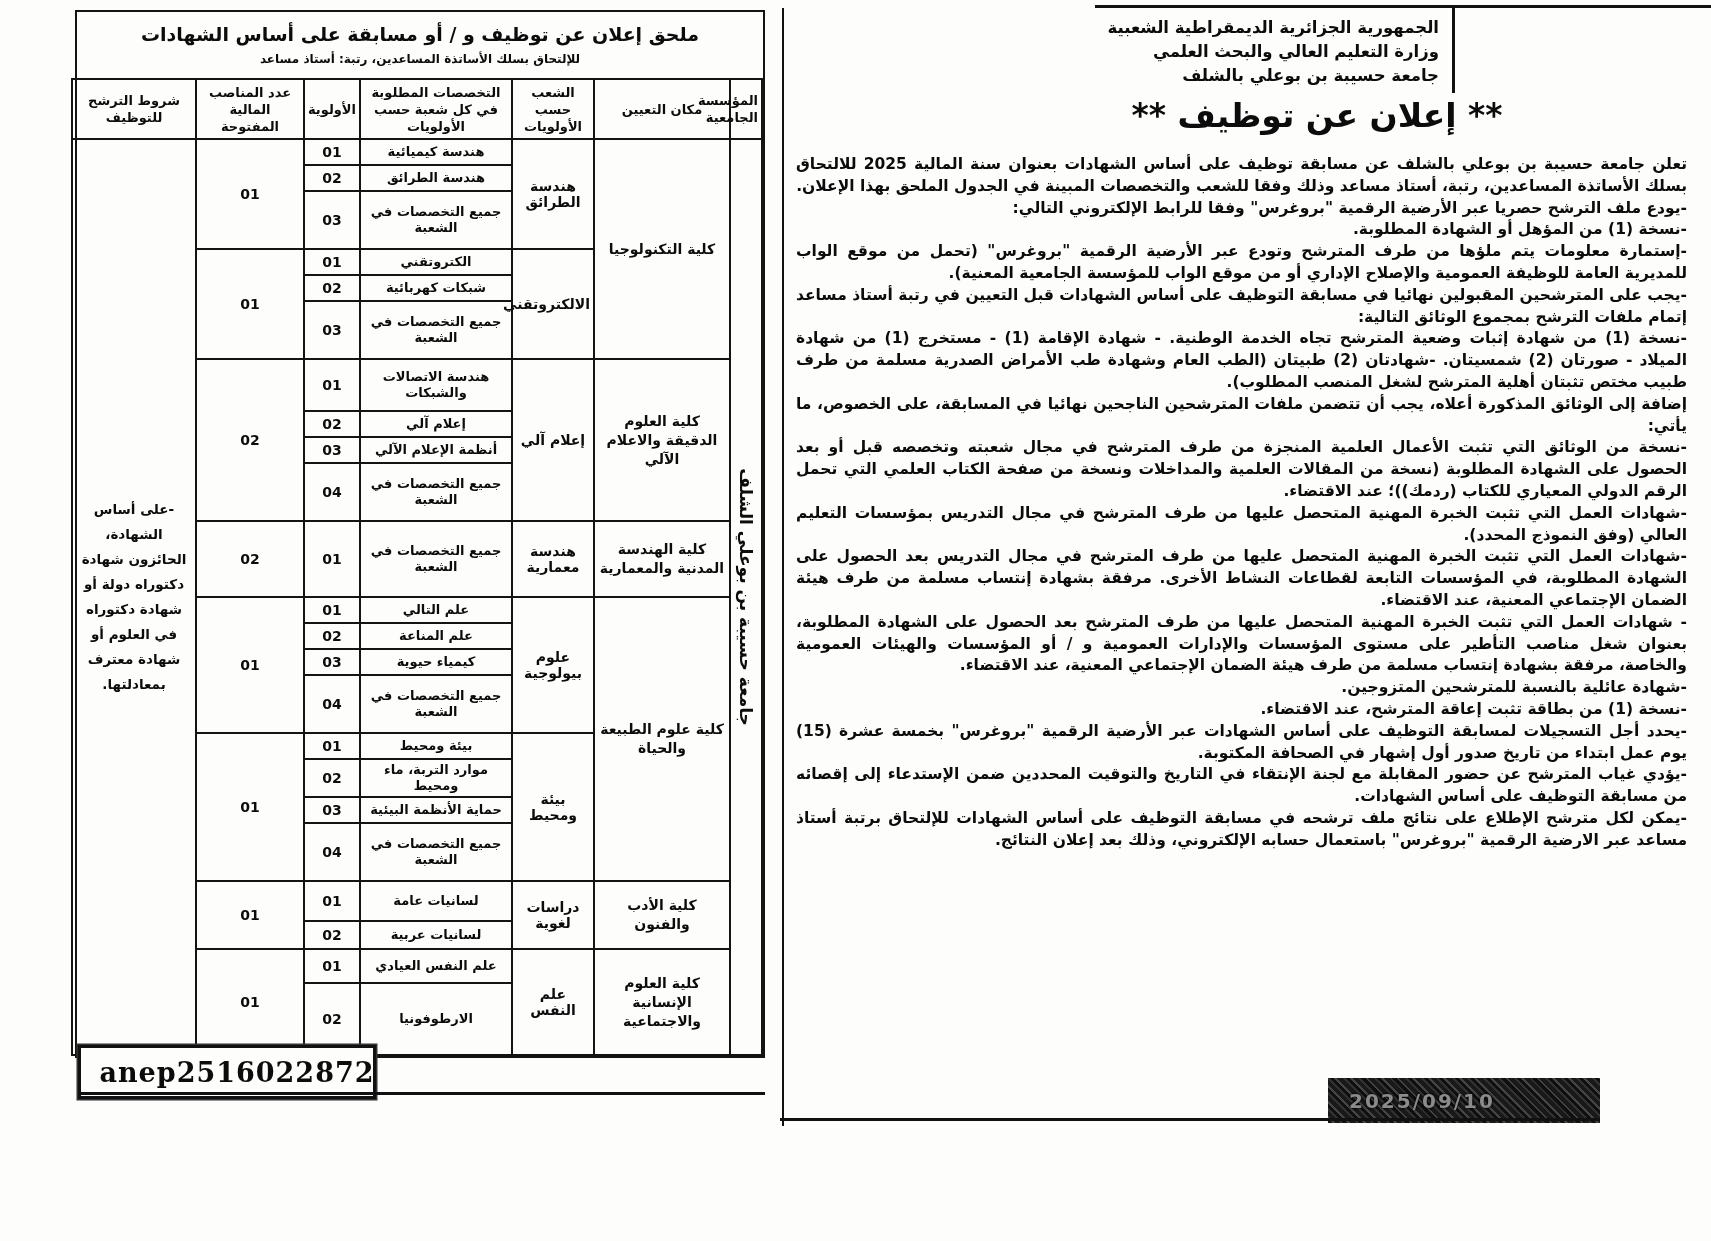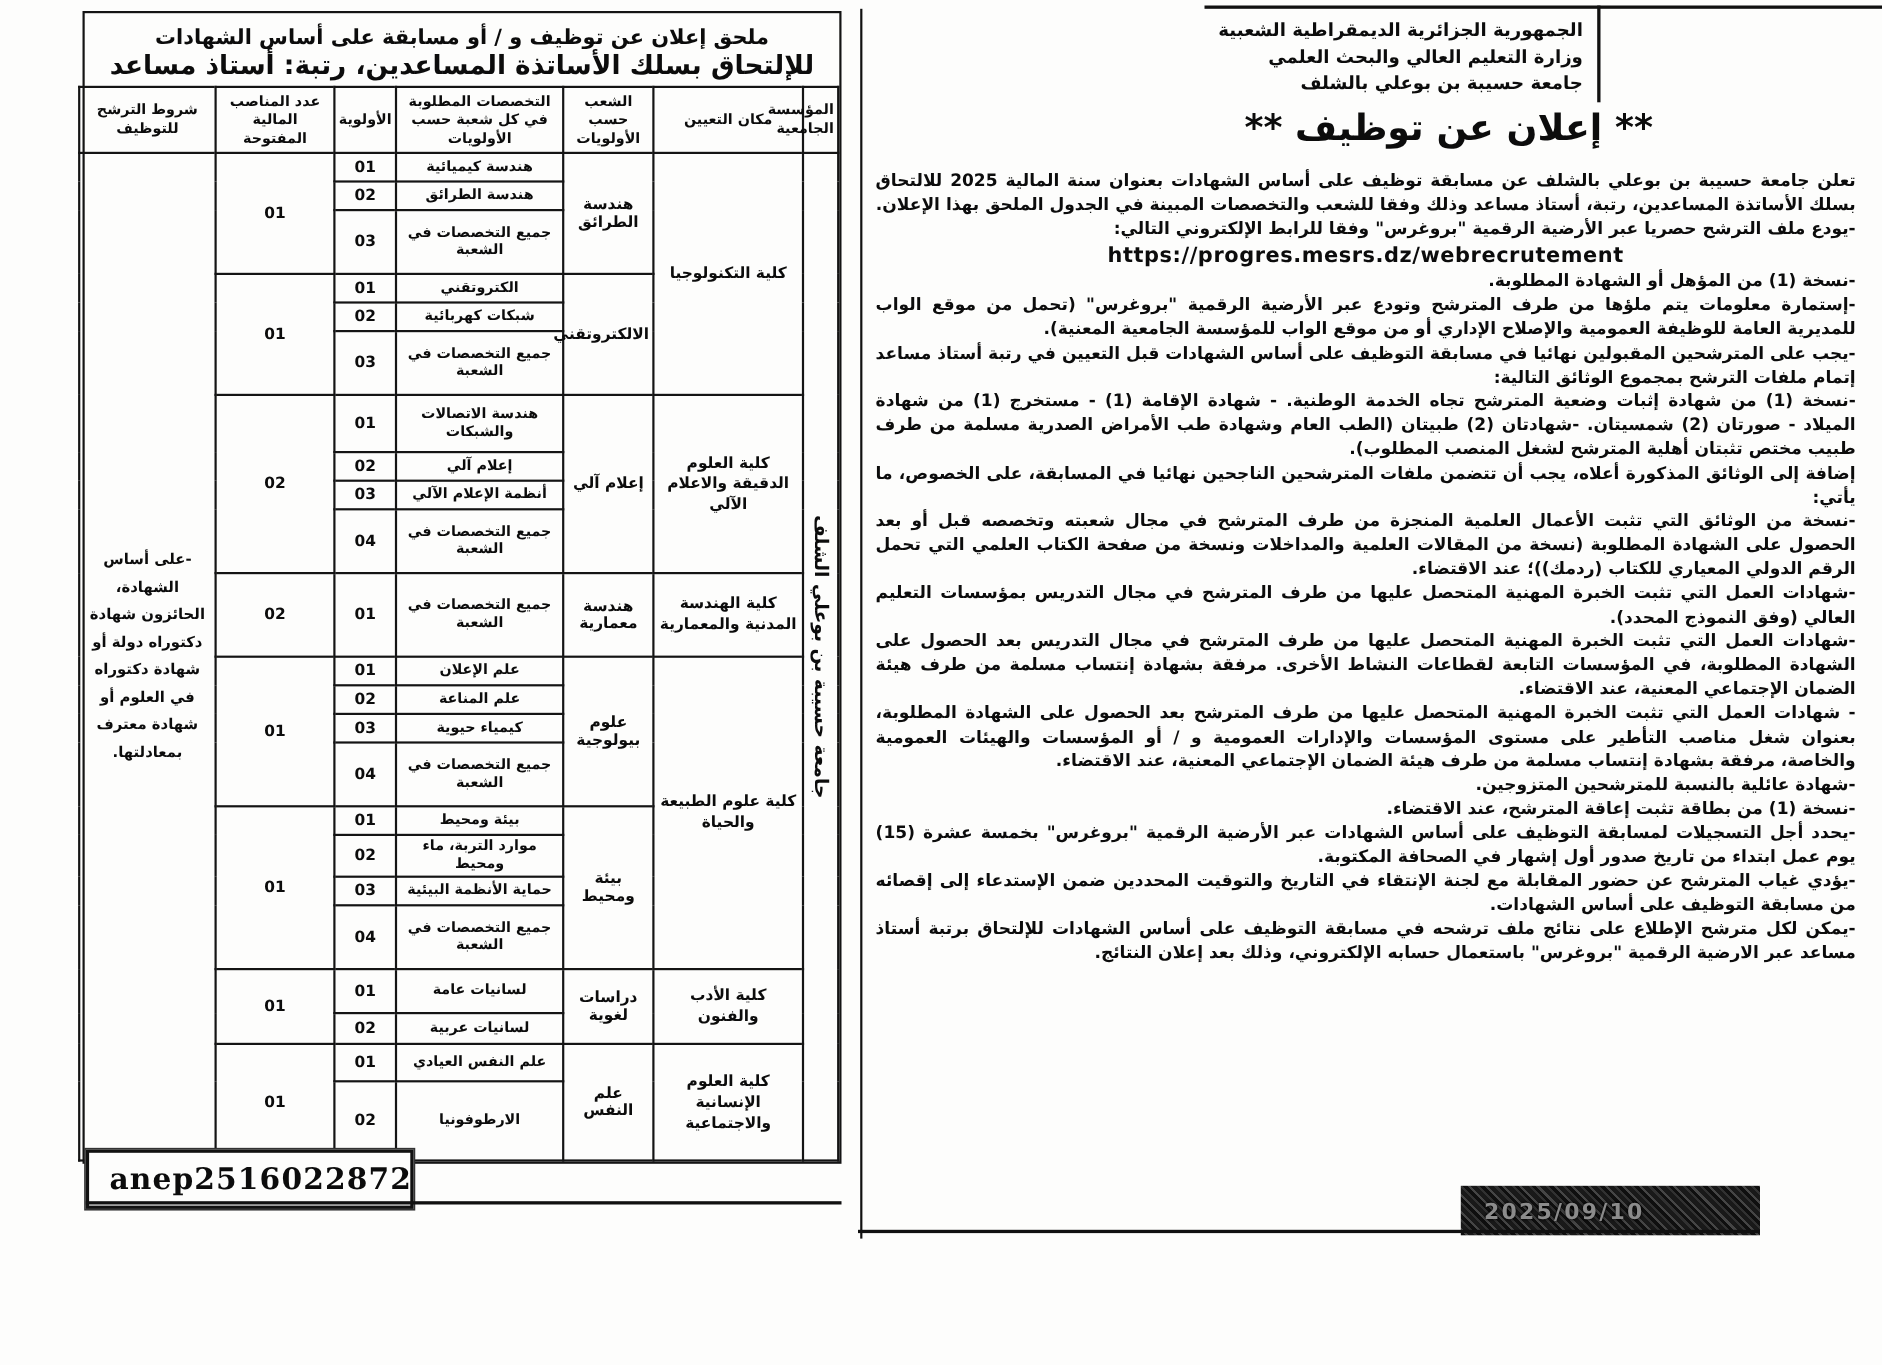--- a/index.html
+++ b/index.html
@@ -9,21 +9,21 @@
     font-family:"DejaVu Sans",sans-serif;
     overflow:hidden;
   }
   
   .annex{
     position:absolute;left:75px;top:10px;width:690px;
     border:2.5px solid #141414;background:#fdfdfc;box-sizing:border-box;
   }
   .annex-title{padding:9px 6px 6px 6px;text-align:center;font-weight:bold;}
   .annex-title .t1{font-size:19px;line-height:26px;}
-  .annex-title .t2{font-size:24px;line-height:25px;text-align:center;}
+  .annex-title .t2{font-size:12px;line-height:25px;text-align:center;}
   table.positions{border-collapse:collapse;width:100%;table-layout:fixed;}
   table.positions th,table.positions td{
     border:2px solid #141414;font-weight:bold;text-align:center;
     vertical-align:middle;padding:2px 3px;box-sizing:border-box;
   }
   table.positions th{font-size:13px;line-height:17px;height:60px;}
   td.specialty-cell{font-size:13px;line-height:16px;}
   td.branch-cell{font-size:14px;}
   td.faculty-cell{font-size:14px;line-height:19px;}
   td.priority-cell{font-size:14px;}
@@ -163,21 +163,21 @@
         <tr style="height: 76px;">
           <td class="faculty-cell">كلية الهندسة المدنية والمعمارية</td>
           <td class="branch-cell">هندسة معمارية</td>
           <td class="specialty-cell">جميع التخصصات في الشعبة</td>
           <td class="priority-cell">01</td>
           <td class="posts-cell">02</td>
         </tr>
         <tr style="height: 26px;">
           <td rowspan="8" class="faculty-cell">كلية علوم الطبيعة والحياة</td>
           <td rowspan="4" class="branch-cell">علوم بيولوجية</td>
-          <td class="specialty-cell">علم الإعلان</td>
+          <td class="specialty-cell">علم التالي</td>
           <td class="priority-cell">01</td>
           <td rowspan="4" class="posts-cell">01</td>
         </tr>
         <tr style="height: 26px;">
           <td class="specialty-cell">علم المناعة</td>
           <td class="priority-cell">02</td>
         </tr>
         <tr style="height: 26px;">
           <td class="specialty-cell">كيمياء حيوية</td>
           <td class="priority-cell">03</td>
@@ -239,21 +239,20 @@
 <div class="right-panel">
   <div class="gov-header" dir="rtl">
     <div>الجمهورية الجزائرية الديمقراطية الشعبية</div>
     <div>وزارة التعليم العالي والبحث العلمي</div>
     <div>جامعة حسيبة بن بوعلي بالشلف</div>
   </div>
   <div class="main-title" dir="rtl">** إعلان عن توظيف **</div>
   <div class="paras">
       <div class="para">تعلن جامعة حسيبة بن بوعلي بالشلف عن مسابقة توظيف على أساس الشهادات بعنوان سنة المالية 2025 للالتحاق بسلك الأساتذة المساعدين، رتبة، أستاذ مساعد وذلك وفقا للشعب والتخصصات المبينة في الجدول الملحق بهذا الإعلان.</div>
       <div class="para">-يودع ملف الترشح حصريا عبر الأرضية الرقمية "بروغرس" وفقا للرابط الإلكتروني التالي:</div>
-      <div class="para center latin">https://progres.mesrs.dz/webrecrutement</div>
       <div class="para">-نسخة (1) من المؤهل أو الشهادة المطلوبة.</div>
       <div class="para">-إستمارة معلومات يتم ملؤها من طرف المترشح وتودع عبر الأرضية الرقمية "بروغرس" (تحمل من موقع الواب للمديرية العامة للوظيفة العمومية والإصلاح الإداري أو من موقع الواب للمؤسسة الجامعية المعنية).</div>
       <div class="para">-يجب على المترشحين المقبولين نهائيا في مسابقة التوظيف على أساس الشهادات قبل التعيين في رتبة أستاذ مساعد إتمام ملفات الترشح بمجموع الوثائق التالية:</div>
       <div class="para">-نسخة (1) من شهادة إثبات وضعية المترشح تجاه الخدمة الوطنية. - شهادة الإقامة (1) - مستخرج (1) من شهادة الميلاد - صورتان (2) شمسيتان. -شهادتان (2) طبيتان (الطب العام وشهادة طب الأمراض الصدرية مسلمة من طرف طبيب مختص تثبتان أهلية المترشح لشغل المنصب المطلوب).</div>
       <div class="para">إضافة إلى الوثائق المذكورة أعلاه، يجب أن تتضمن ملفات المترشحين الناجحين نهائيا في المسابقة، على الخصوص، ما يأتي:</div>
       <div class="para">-نسخة من الوثائق التي تثبت الأعمال العلمية المنجزة من طرف المترشح في مجال شعبته وتخصصه قبل أو بعد الحصول على الشهادة المطلوبة (نسخة من المقالات العلمية والمداخلات ونسخة من صفحة الكتاب العلمي التي تحمل الرقم الدولي المعياري للكتاب (ردمك))؛ عند الاقتضاء.</div>
       <div class="para">-شهادات العمل التي تثبت الخبرة المهنية المتحصل عليها من طرف المترشح في مجال التدريس بمؤسسات التعليم العالي (وفق النموذج المحدد).</div>
       <div class="para">-شهادات العمل التي تثبت الخبرة المهنية المتحصل عليها من طرف المترشح في مجال التدريس بعد الحصول على الشهادة المطلوبة، في المؤسسات التابعة لقطاعات النشاط الأخرى. مرفقة بشهادة إنتساب مسلمة من طرف هيئة الضمان الإجتماعي المعنية، عند الاقتضاء.</div>
       <div class="para">- شهادات العمل التي تثبت الخبرة المهنية المتحصل عليها من طرف المترشح بعد الحصول على الشهادة المطلوبة، بعنوان شغل مناصب التأطير على مستوى المؤسسات والإدارات العمومية و / أو المؤسسات والهيئات العمومية والخاصة، مرفقة بشهادة إنتساب مسلمة من طرف هيئة الضمان الإجتماعي المعنية، عند الاقتضاء.</div>
       <div class="para">-شهادة عائلية بالنسبة للمترشحين المتزوجين.</div>

